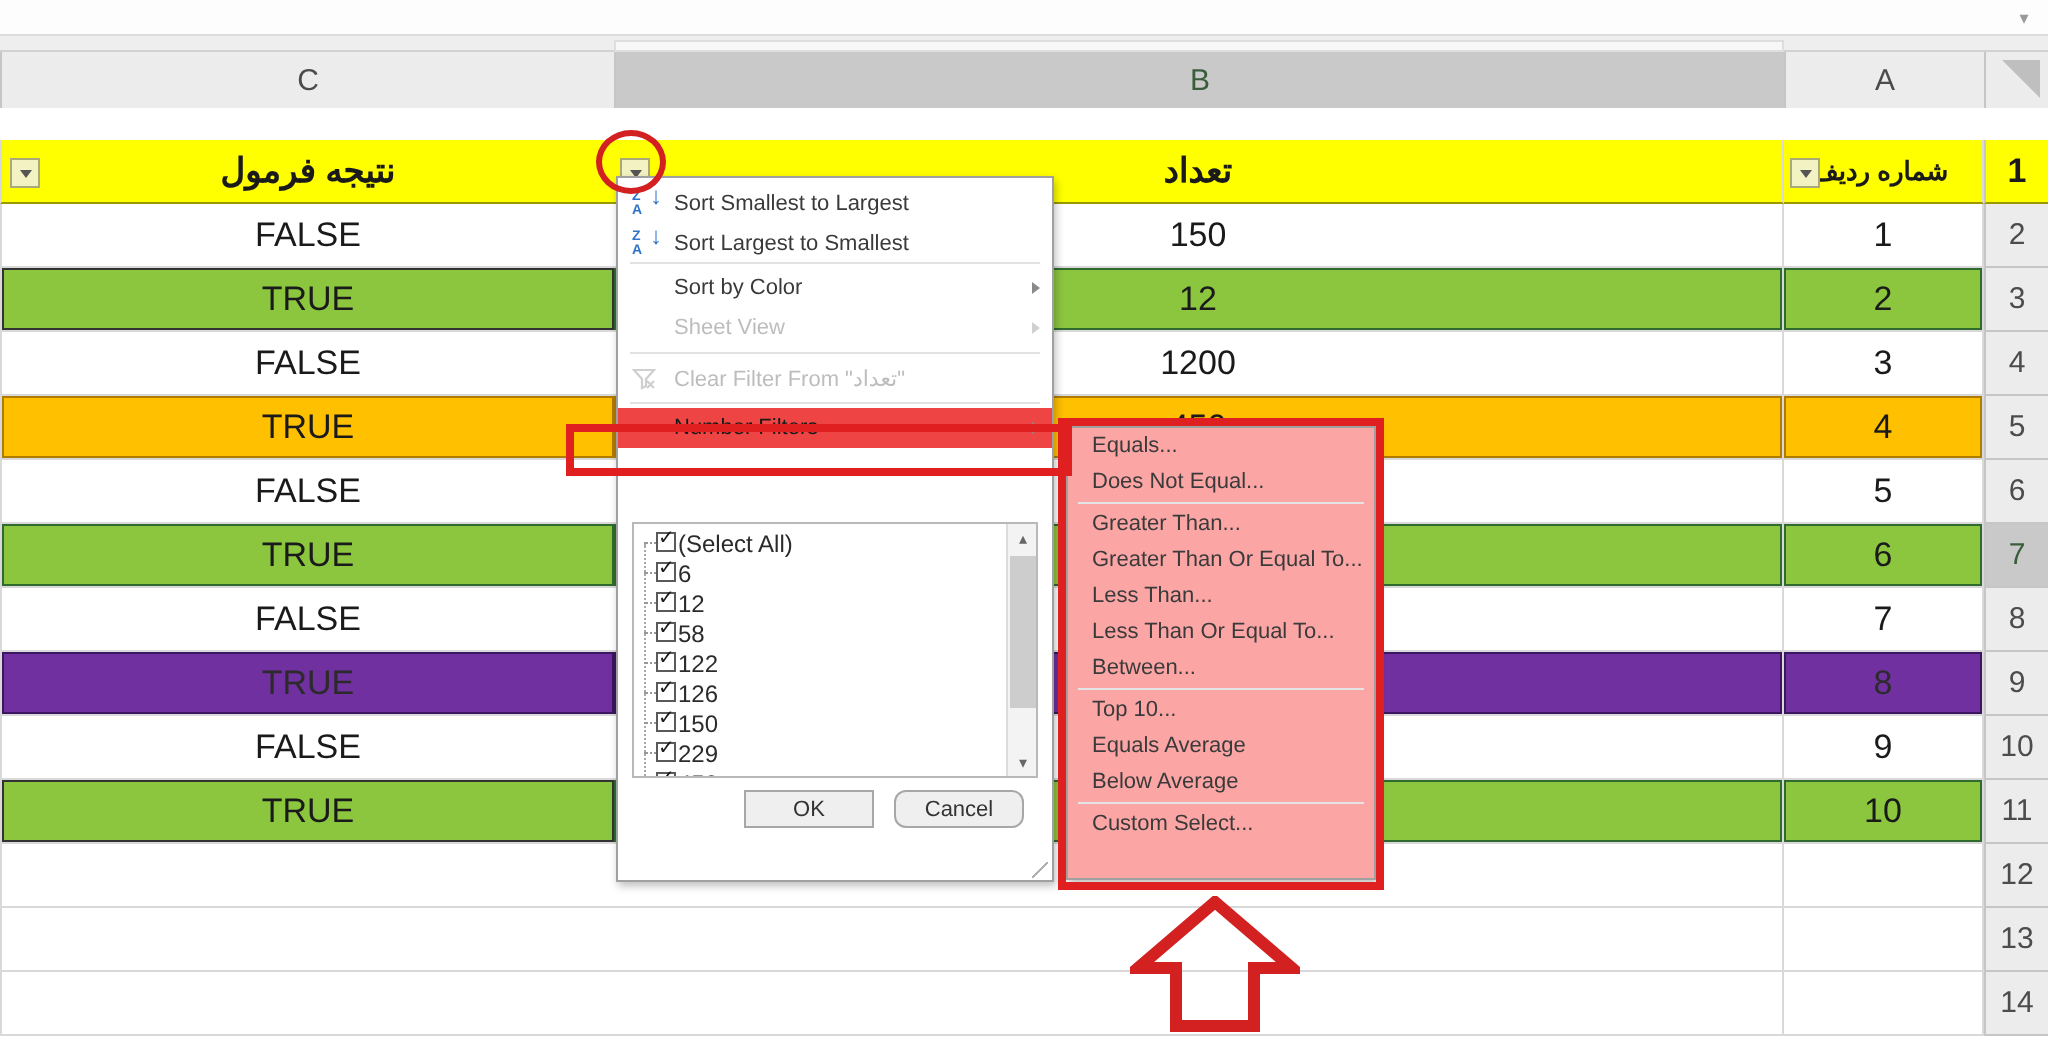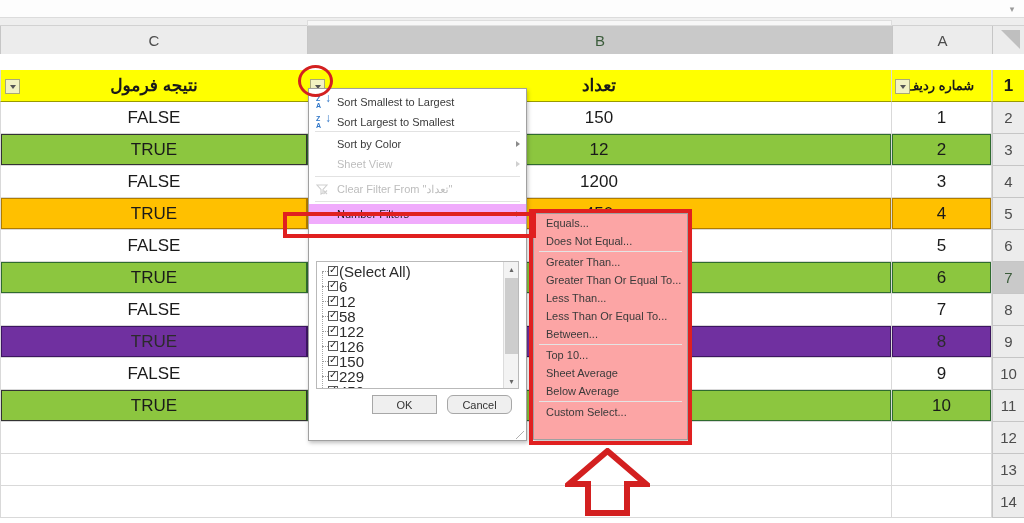--- a/index.html
+++ b/index.html
@@ -116,21 +116,21 @@
     font-size: 11px; color: #3a3a3a;
     z-index: 40;
   }
   .mi {
     position: relative; height: 20px; display: flex; align-items: center;
     padding-left: 28px; padding-right: 14px; cursor: default;
     white-space: nowrap;
   }
   .mi.dis { color: #bdbdbd; }
   .mi.hl {
-    background: #f0abfc; color: #1a1a1a;
+    background: #ef4444; color: #1a1a1a;
   }
   .mi .arrow {
     position: absolute; right: 6px; top: 7px;
     width: 0; height: 0;
     border-top: 3.5px solid transparent; border-bottom: 3.5px solid transparent;
     border-left: 4.5px solid #8a8a8a;
   }
   .mi.dis .arrow { border-left-color: #d0d0d0; }
   .mi-sep { height: 1px; background: #e2e2e2; margin: 2px 6px; }
 
@@ -161,21 +161,21 @@
     background: #3f6fa8; transform: rotate(45deg); transform-origin: left center;
   }
 
   .list-box {
     position: absolute; left: 7px; top: 172px; width: 203px; height: 128px;
     border: 1px solid #b9b9b9; background: #fff; overflow: hidden;
   }
   .list-inner { position: absolute; left: 0; top: 2px; right: 16px; }
   .li {
     position: relative; height: 15px; display: flex; align-items: center;
-    padding-left: 22px; font-size: 15px; color: #2b2b2b; white-space: nowrap;
+    padding-left: 22px; font-size: 12px; color: #2b2b2b; white-space: nowrap;
   }
   .li::before {
     content: ""; position: absolute; left: 5px; top: 7px; width: 6px; height: 1px;
     border-top: 1px dotted #999;
   }
   .li .cb {
     position: absolute; left: 11px; top: 2px; width: 10px; height: 10px;
     border: 1px solid #5a5a5a; background: #fff;
   }
   .li .cb::after {
@@ -616,21 +616,21 @@
         <span>Less Than Or Equal To...</span>
       </div>
     <div class="smi">
         <span>Between...</span>
       </div>
     <div class="smi-sep"></div>
     <div class="smi">
         <span>Top 10...</span>
       </div>
     <div class="smi">
-        <span>Sheet Average</span>
+        <span>Equals Average</span>
       </div>
     <div class="smi">
         <span>Below Average</span>
       </div>
     <div class="smi-sep"></div>
     <div class="smi">
         <span>Custom Select...</span>
       </div>
   </div>
 

